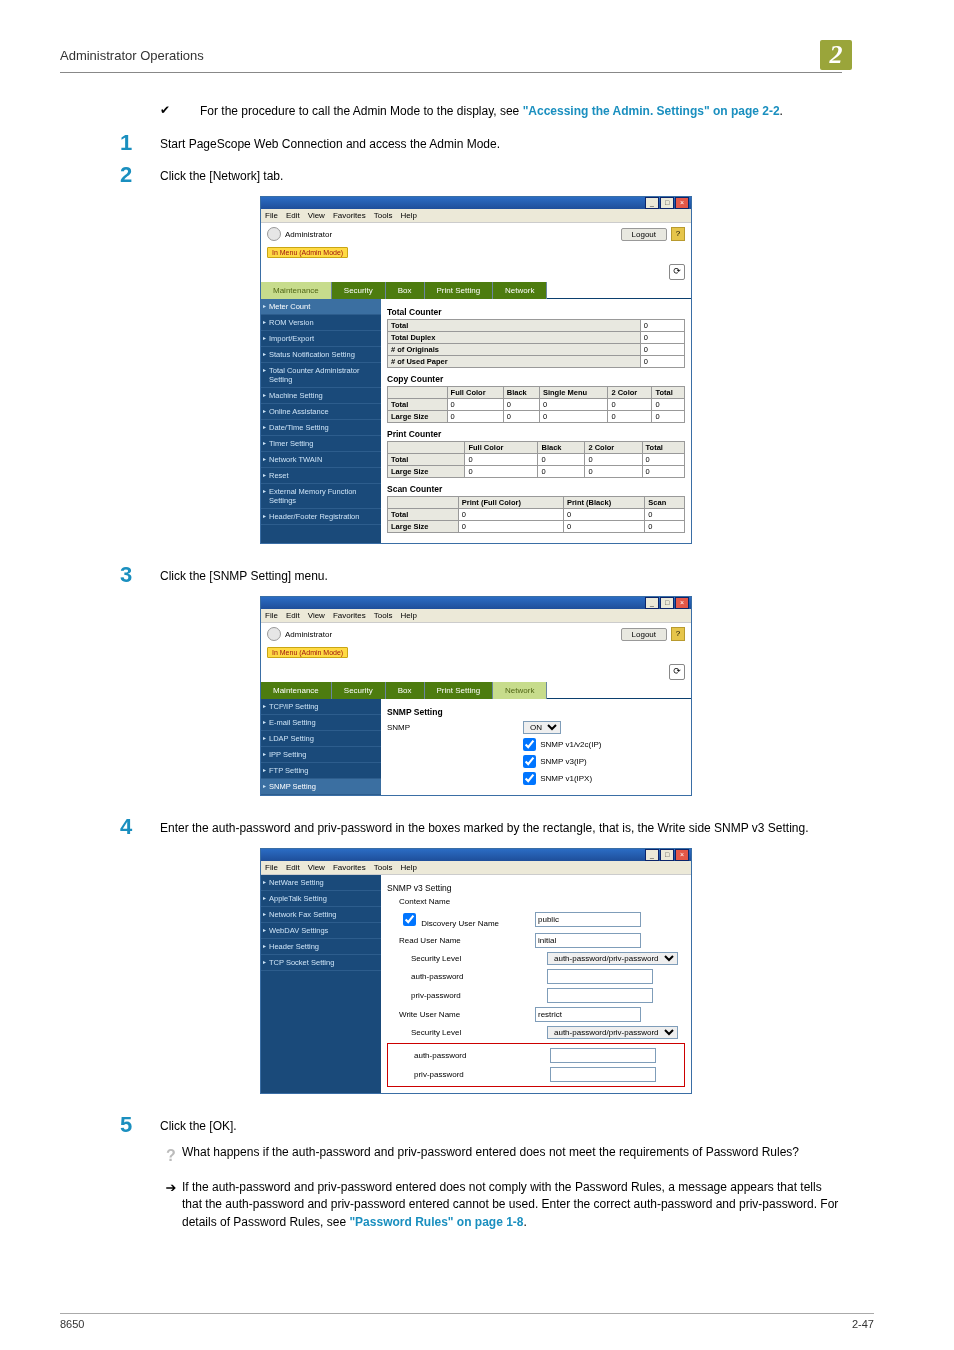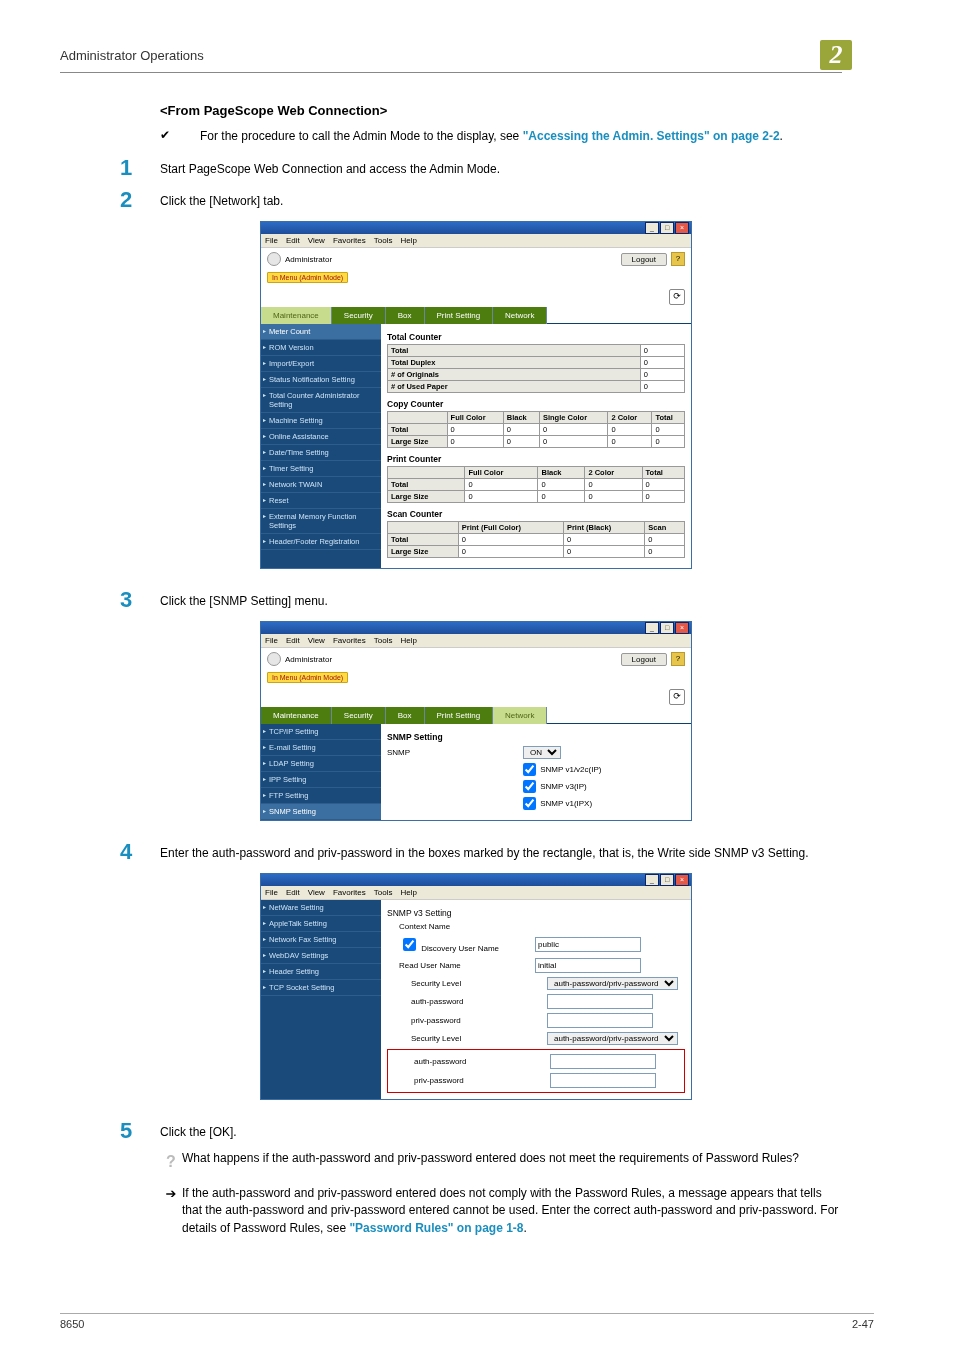--- a/index.html
+++ b/index.html
@@ -208,21 +208,20 @@
 
 <div class="page">
 
   <div class="header">
     <div class="header-title">Administrator Operations</div>
     <div class="chapter-badge">2</div>
   </div>
 
   <div class="content">
 
-    <div class="subheading">&lt;From PageScope Web Connection&gt;</div>
 
     <div class="bullet-row">
       <div class="bullet-check">✔</div>
       <div class="bullet-text">
         <span>For the procedure to call the Admin Mode to the display, see </span><span class="link-text">"Accessing the Admin. Settings" on page 2-2</span><span>.</span>
       </div>
     </div>
 
     <div class="step-row">
       <div class="step-num">1</div>
@@ -307,21 +306,21 @@
           </tbody>
             </table>
 
           <div class="section-title">Copy Counter</div>
           <table class="grid">
             <tbody>
                 <tr>
                   <th></th>
                   <th>Full Color</th>
                   <th>Black</th>
-                  <th>Single Color</th>
+                  <th>Single Menu</th>
                   <th>2 Color</th>
                   <th>Total</th>
                 </tr>
             <tr>
                   <th>Total</th>
                   <td>0</td>
                   <td>0</td>
                   <td>0</td>
                   <td>0</td>
                   <td>0</td>
@@ -507,20 +506,24 @@
               <div class="snmp-label" style="padding-left:24px">Security Level</div>
               <div class="snmp-field"><select><option>auth-password/priv-password</option></select></div>
             </div>
           <div class="snmp-row">
               <div class="snmp-label" style="padding-left:24px">auth-password</div>
               <div class="snmp-field"><input type="password" size="18" style=""></div>
             </div>
           <div class="snmp-row">
               <div class="snmp-label" style="padding-left:24px">priv-password</div>
               <div class="snmp-field"><input type="password" size="18" style=""></div>
+            </div>
+          <div class="snmp-row">
+              <div class="snmp-label" style="padding-left:12px">Write User Name</div>
+              <div class="snmp-field"><input type="text" size="18" value="restrict" style=""></div>
             </div>
           <div class="snmp-row">
               <div class="snmp-label" style="padding-left:24px">Security Level</div>
               <div class="snmp-field"><select><option>auth-password/priv-password</option></select></div>
             </div>
           <div class="hl-box">
             <div class="snmp-row">
                 <div class="snmp-label" style="padding-left:24px">auth-password</div>
                 <div class="snmp-field"><input type="password" size="18" style=""></div>
               </div>

